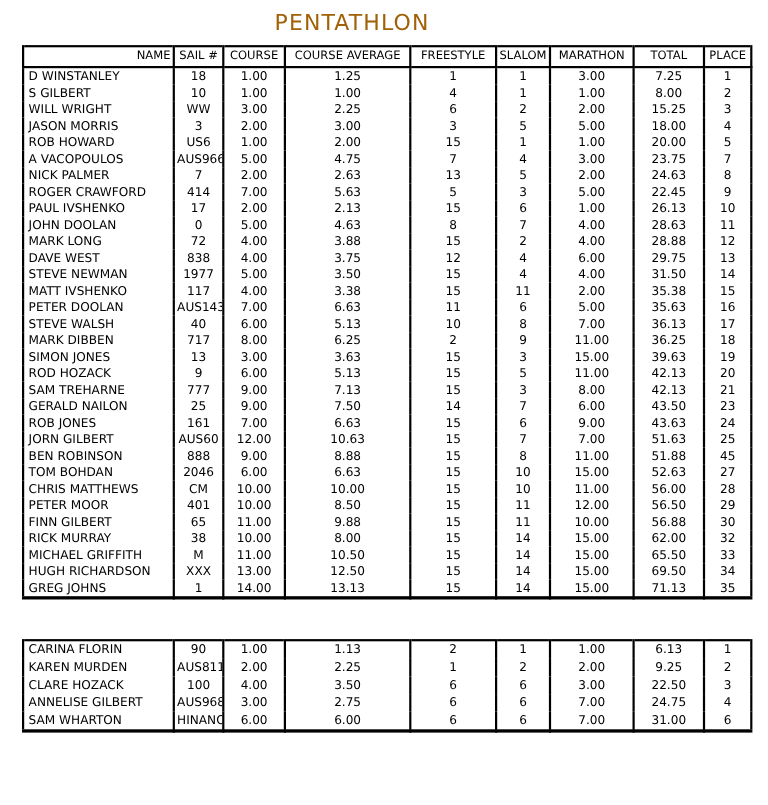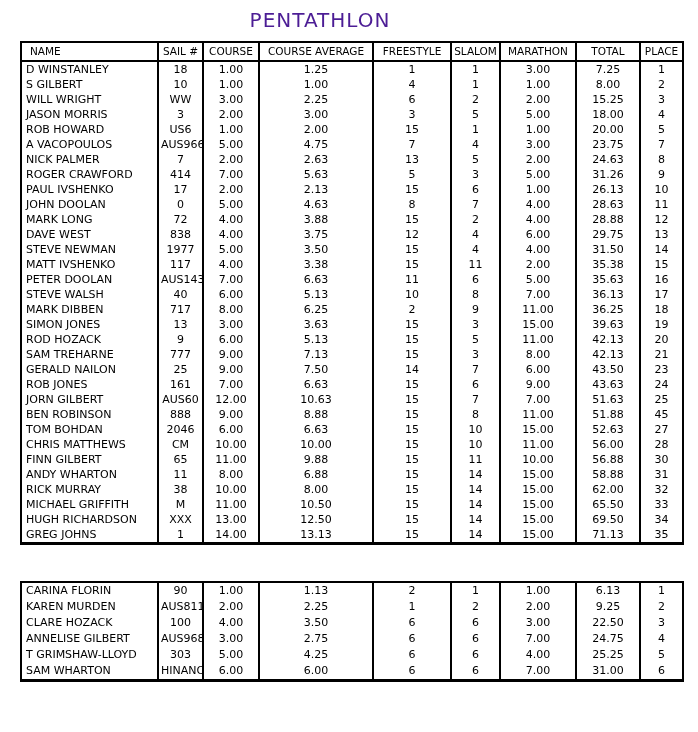--- a/index.html
+++ b/index.html
@@ -15,21 +15,21 @@
     height: 732px;
     overflow: hidden;
   }
   .title {
     margin: 8px 0 9px 0;
     width: 640px;
     text-align: center;
     font-size: 20px;
     font-weight: 400;
     letter-spacing: 1px;
-    color: #4c1d95;
+    color: #a16207;
   }
   table.results {
     border-collapse: collapse;
     table-layout: fixed;
     margin-left: 20px;
     width: 662px;
     border: 2px solid #000;
     border-bottom-width: 3px;
   }
   table.results col.c-name   { width: 137px; }
@@ -51,21 +51,21 @@
     overflow: hidden;
     font-weight: 400;
   }
   table.results thead th {
     height: 17px;
     line-height: 17px;
     font-size: 10.5px;
     border-bottom: 2px solid #000;
     text-align: center;
   }
-  table.results thead th.al { text-align: left; padding-left: 8px; }
+  table.results thead th.al { text-align: right; padding-left: 8px; }
   table.results tbody td {
     height: 15px;
     line-height: 15px;
     font-size: 11px;
   }
   table.results.second tbody td {
     height: 16px;
     line-height: 16px;
   }
   table.results td.al { text-align: left; padding-left: 4px; }
@@ -186,21 +186,21 @@
           <td class="ac">8</td>
         </tr>
         <tr>
           <td class="al">ROGER CRAWFORD</td>
           <td class="ac">414</td>
           <td class="ac">7.00</td>
           <td class="ac">5.63</td>
           <td class="ac">5</td>
           <td class="ac">3</td>
           <td class="ac">5.00</td>
-          <td class="ac">31.26</td>
+          <td class="ac">22.45</td>
           <td class="ac">9</td>
         </tr>
         <tr>
           <td class="al">PAUL IVSHENKO</td>
           <td class="ac">17</td>
           <td class="ac">2.00</td>
           <td class="ac">2.13</td>
           <td class="ac">15</td>
           <td class="ac">6</td>
           <td class="ac">1.00</td>
@@ -388,40 +388,40 @@
           <td class="ac">CM</td>
           <td class="ac">10.00</td>
           <td class="ac">10.00</td>
           <td class="ac">15</td>
           <td class="ac">10</td>
           <td class="ac">11.00</td>
           <td class="ac">56.00</td>
           <td class="ac">28</td>
         </tr>
         <tr>
+          <td class="al">PETER MOOR</td>
+          <td class="ac">401</td>
+          <td class="ac">10.00</td>
+          <td class="ac">8.50</td>
+          <td class="ac">15</td>
+          <td class="ac">11</td>
+          <td class="ac">12.00</td>
+          <td class="ac">56.50</td>
+          <td class="ac">29</td>
+        </tr>
+        <tr>
           <td class="al">FINN GILBERT</td>
           <td class="ac">65</td>
           <td class="ac">11.00</td>
           <td class="ac">9.88</td>
           <td class="ac">15</td>
           <td class="ac">11</td>
           <td class="ac">10.00</td>
           <td class="ac">56.88</td>
           <td class="ac">30</td>
-        </tr>
-        <tr>
-          <td class="al">ANDY WHARTON</td>
-          <td class="ac">11</td>
-          <td class="ac">8.00</td>
-          <td class="ac">6.88</td>
-          <td class="ac">15</td>
-          <td class="ac">14</td>
-          <td class="ac">15.00</td>
-          <td class="ac">58.88</td>
-          <td class="ac">31</td>
         </tr>
         <tr>
           <td class="al">RICK MURRAY</td>
           <td class="ac">38</td>
           <td class="ac">10.00</td>
           <td class="ac">8.00</td>
           <td class="ac">15</td>
           <td class="ac">14</td>
           <td class="ac">15.00</td>
           <td class="ac">62.00</td>
@@ -514,31 +514,20 @@
           <td class="ac">AUS968</td>
           <td class="ac">3.00</td>
           <td class="ac">2.75</td>
           <td class="ac">6</td>
           <td class="ac">6</td>
           <td class="ac">7.00</td>
           <td class="ac">24.75</td>
           <td class="ac">4</td>
         </tr>
         <tr>
-          <td class="al">T GRIMSHAW-LLOYD</td>
-          <td class="ac">303</td>
-          <td class="ac">5.00</td>
-          <td class="ac">4.25</td>
-          <td class="ac">6</td>
-          <td class="ac">6</td>
-          <td class="ac">4.00</td>
-          <td class="ac">25.25</td>
-          <td class="ac">5</td>
-        </tr>
-        <tr>
           <td class="al">SAM WHARTON</td>
           <td class="ac">HINANO</td>
           <td class="ac">6.00</td>
           <td class="ac">6.00</td>
           <td class="ac">6</td>
           <td class="ac">6</td>
           <td class="ac">7.00</td>
           <td class="ac">31.00</td>
           <td class="ac">6</td>
         </tr>

